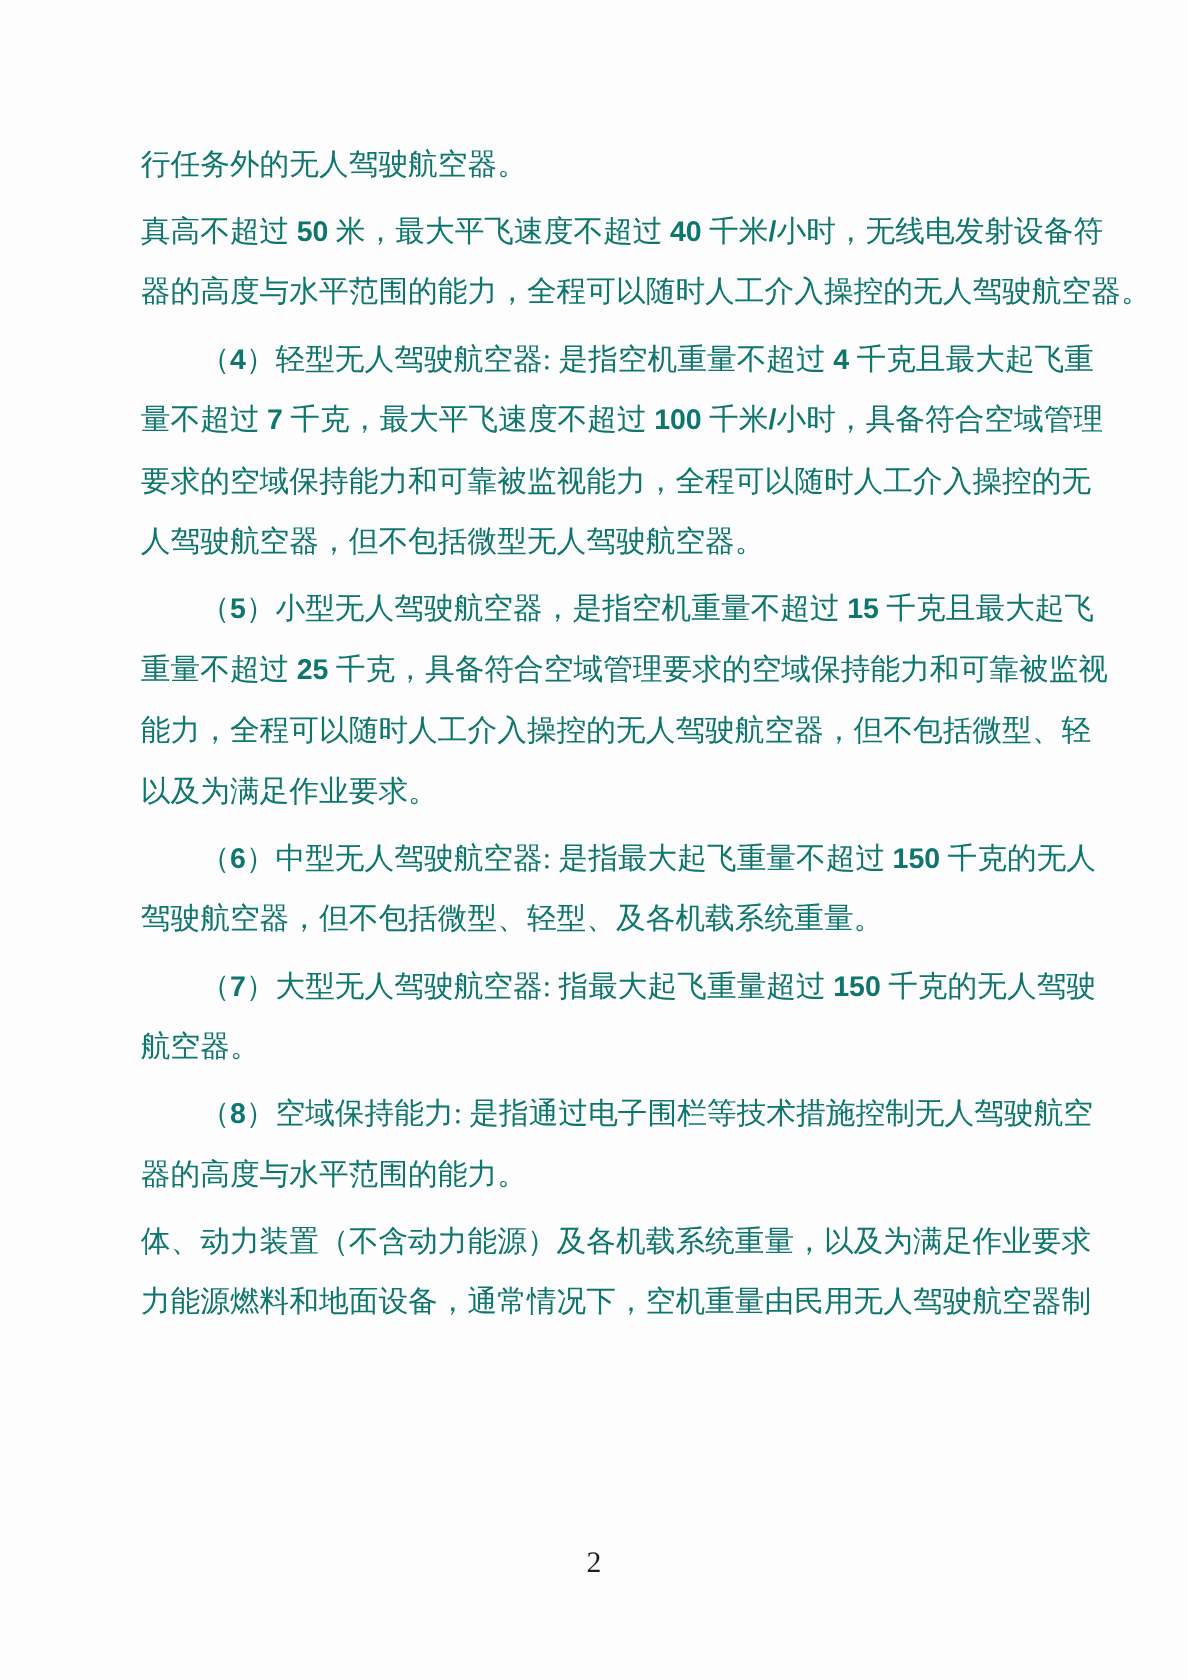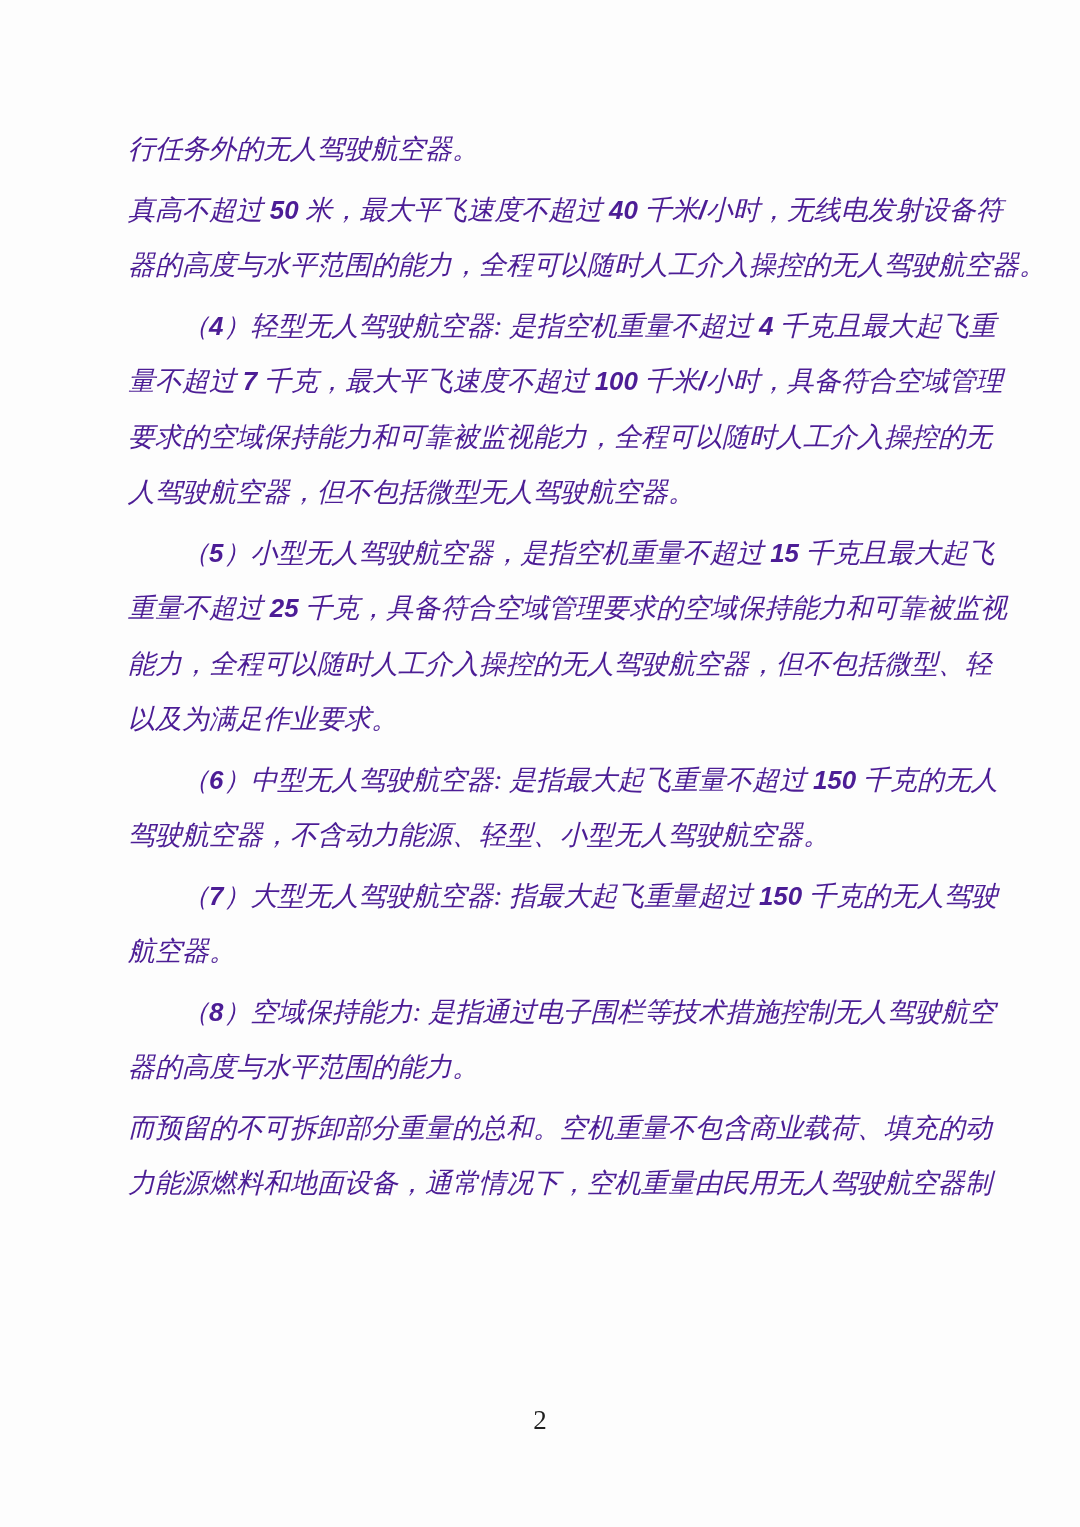--- a/index.html
+++ b/index.html
@@ -21,22 +21,21 @@
     height: 1527px;
     background: #fdfdfd;
   }
   .doc {
     position: absolute;
     left: 128px;
     top: 122px;
     width: 827px;
     font-family: "Liberation Serif", "DejaVu Serif", serif;
     font-size: 27px;
-    color: #4c1d95;
-    font-style: italic;
+    color: #0f766e;
   }
   .paragraph {
     margin: 0;
   }
   .paragraph + .paragraph {
     margin-top: 5px;
   }
   .line {
     height: 55.5px;
     line-height: 55.5px;
@@ -87,29 +86,29 @@
         <div class="line">人驾驶航空器，但不包括微型无人驾驶航空器。</div>
       </div>
       <div class="paragraph">
         <div class="line fill indent">（<span class="num">5</span>）小型无人驾驶航空器，是指空机重量不超过 <span class="num">15</span> 千克且最大起飞</div>
         <div class="line fill">重量不超过 <span class="num">25</span> 千克，具备符合空域管理要求的空域保持能力和可靠被监视</div>
         <div class="line fill">能力，全程可以随时人工介入操控的无人驾驶航空器，但不包括微型、轻</div>
         <div class="line">以及为满足作业要求。</div>
       </div>
       <div class="paragraph">
         <div class="line fill indent">（<span class="num">6</span>）中型无人驾驶航空器: 是指最大起飞重量不超过 <span class="num">150</span> 千克的无人</div>
-        <div class="line">驾驶航空器，不含动力能源、轻型、小型无人驾驶航空器。</div>
+        <div class="line">驾驶航空器，但不包括微型、轻型、及各机载系统重量。</div>
       </div>
       <div class="paragraph">
         <div class="line fill indent">（<span class="num">7</span>）大型无人驾驶航空器: 指最大起飞重量超过 <span class="num">150</span> 千克的无人驾驶</div>
         <div class="line">航空器。</div>
       </div>
       <div class="paragraph">
         <div class="line fill indent">（<span class="num">8</span>）空域保持能力: 是指通过电子围栏等技术措施控制无人驾驶航空</div>
         <div class="line">器的高度与水平范围的能力。</div>
       </div>
       <div class="paragraph">
-        <div class="line fill">而预留的不可拆卸部分重量的总和。空机重量不包含商业载荷、填充的动</div>
+        <div class="line fill">体、动力装置（不含动力能源）及各机载系统重量，以及为满足作业要求</div>
         <div class="line fill">力能源燃料和地面设备，通常情况下，空机重量由民用无人驾驶航空器制</div>
       </div>
     </div>
   <div class="page-number">2</div>
 </div>
 
 </body></html>

